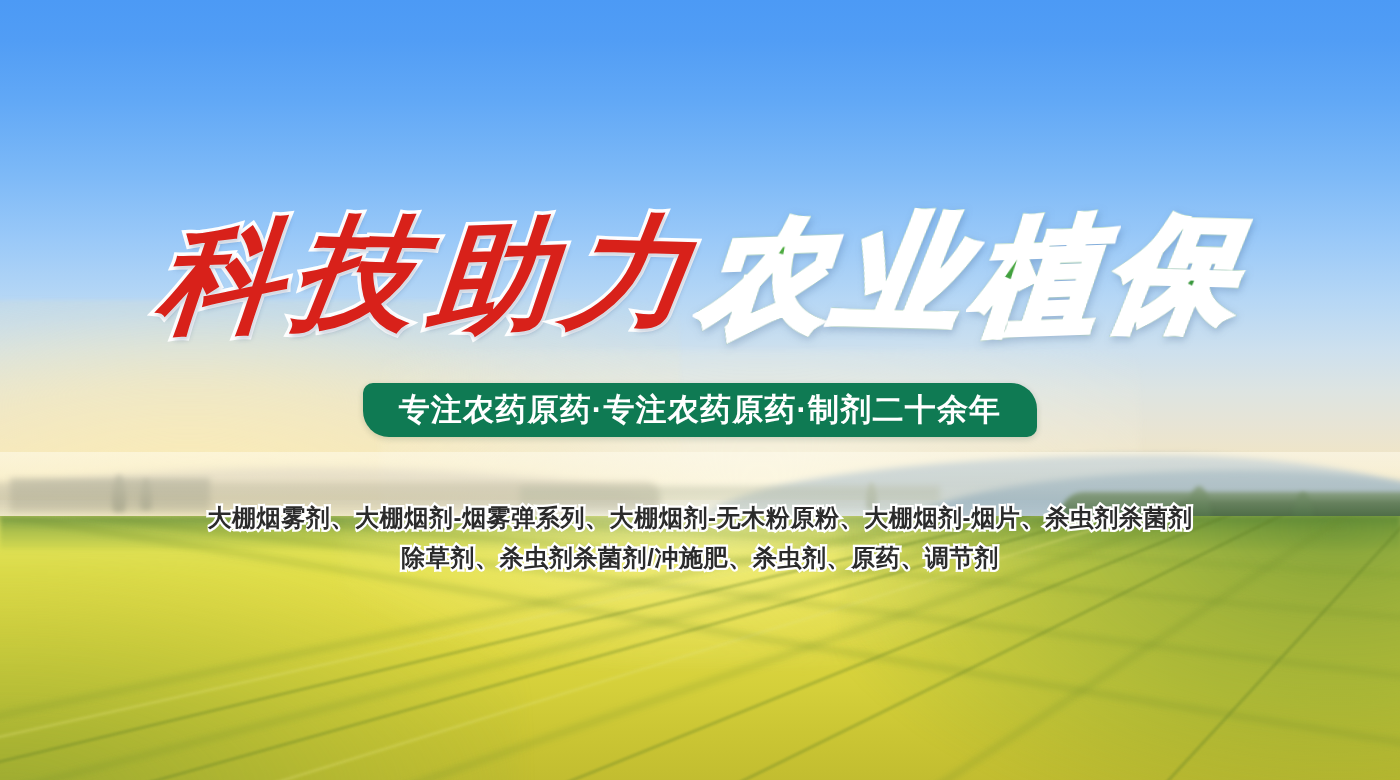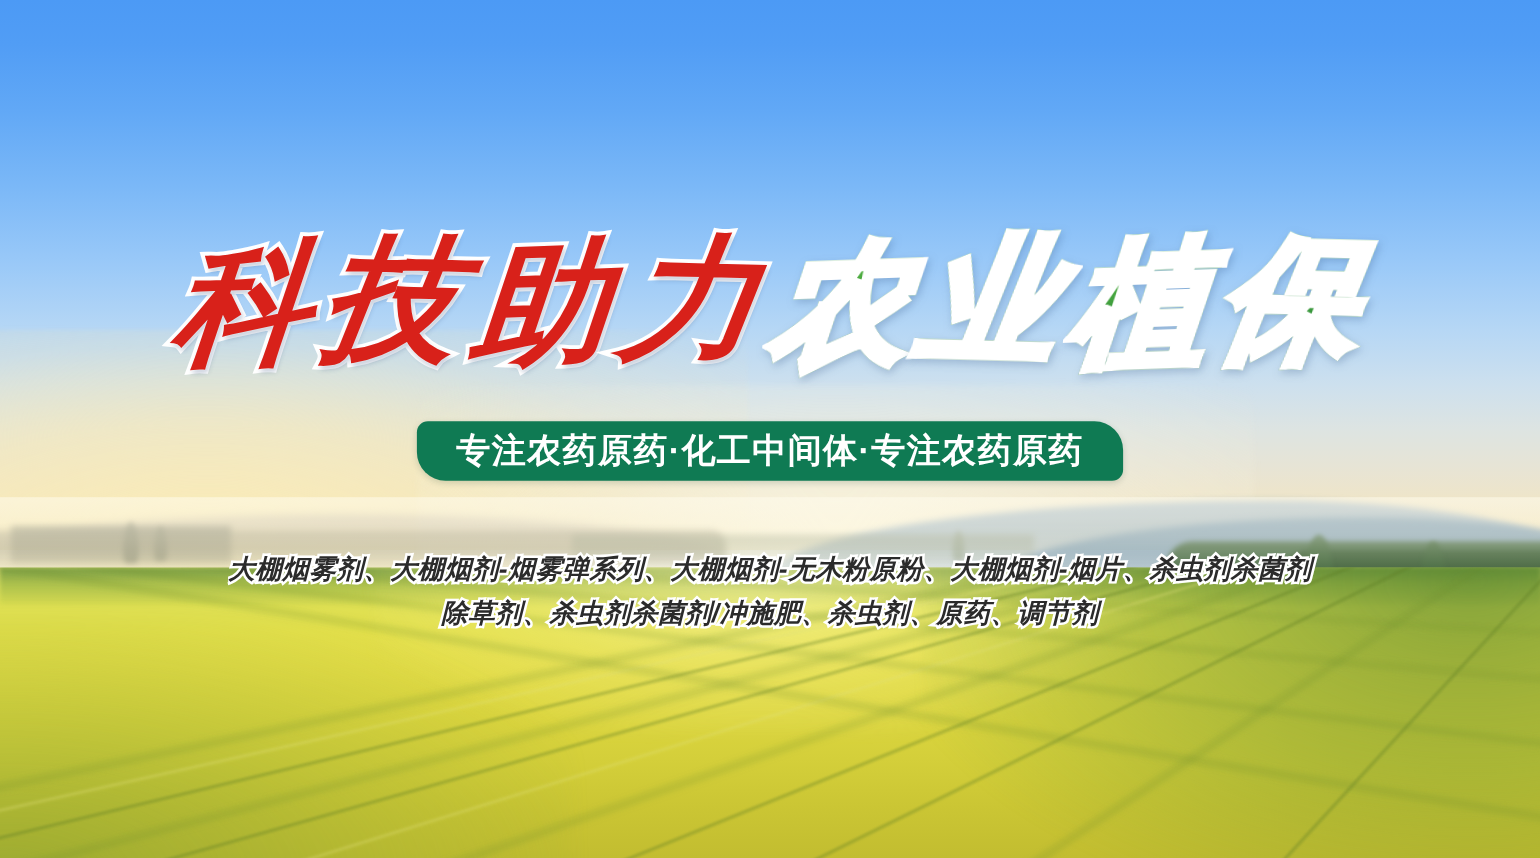--- a/index.html
+++ b/index.html
@@ -348,21 +348,20 @@
     box-shadow: 0 2px 6px rgba(20,60,40,0.18);
     white-space: nowrap;
   }
 
   
   .products {
     position: absolute;
     left: 0; top: 498px;
     width: 1400px;
     text-align: center;
-    font-style: italic;
   }
   .products .line {
     font-family: "Liberation Sans", "DejaVu Sans", sans-serif;
     font-size: 24px;
     font-weight: 700;
     line-height: 40px;
     color: #2b2b2b;
     letter-spacing: 0.6px;
     white-space: nowrap;
     -webkit-text-stroke: 4.5px #ffffff;
@@ -420,21 +419,21 @@
       </div>
   </div>
 
   <div class="title-wrap">
     <span class="title">
       <span class="ch t-red">科</span><span class="ch t-red">技</span><span class="ch t-red">助</span><span class="ch t-red">力</span><span class="ch t-green">农</span><span class="ch t-green">业</span><span class="ch t-green">植</span><span class="ch t-green">保</span>
     </span>
   </div>
 
   <div class="pill-wrap">
-    <span class="pill">专注农药原药·化工中间体·专注农药原药</span>
+    <span class="pill">专注农药原药·专注农药原药·制剂二十余年</span>
   </div>
 
   <div class="products">
     <div class="line">大棚烟雾剂、大棚烟剂-烟雾弹系列、大棚烟剂-无木粉原粉、大棚烟剂-烟片、杀虫剂杀菌剂</div>
     <div class="line">除草剂、杀虫剂杀菌剂/冲施肥、杀虫剂、原药、调节剂</div>
   </div>
 
 </div>
 
 </body></html>

